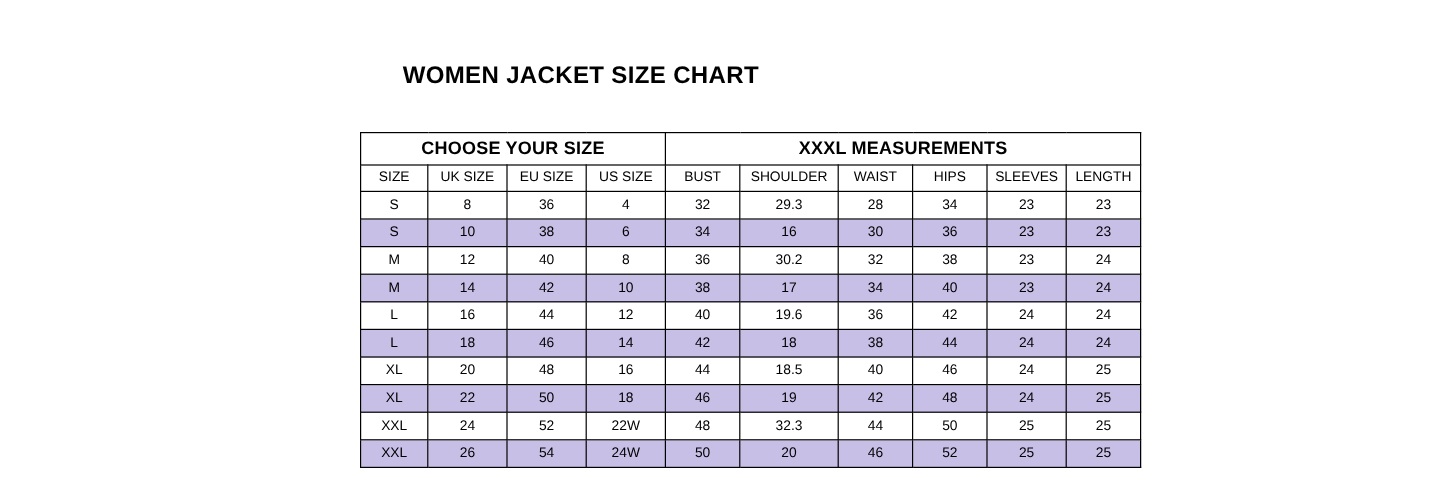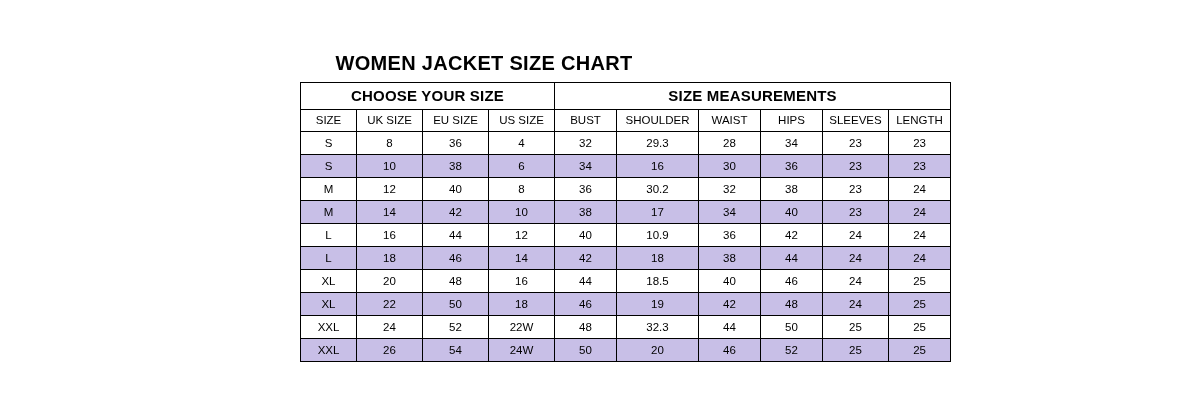--- a/index.html
+++ b/index.html
@@ -34,20 +34,21 @@
     position: absolute;
     top: 82px;
     left: 300px;
     width: 630px;
   }
   table.size-chart {
     border-collapse: collapse;
     width: 630px;
     table-layout: fixed;
     font-size: 11.5px;
+    margin-top: 28px;
   }
   table.size-chart td,
   table.size-chart th {
     border: 1px solid #000000;
     text-align: center;
     padding: 0;
     height: 22px;
     line-height: 22px;
     font-weight: normal;
     vertical-align: middle;
@@ -98,21 +99,21 @@
         <col class="c-bust">
           <col class="c-shoulder">
           <col class="c-waist">
           <col class="c-hips">
         <col class="c-sleeves">
           <col class="c-length">
       </colgroup>
       <thead>
         <tr class="group-head">
           <th colspan="4">CHOOSE YOUR SIZE</th>
-          <th colspan="6">SIZE MEASUREMENTS</th>
+          <th colspan="6">XXXL MEASUREMENTS</th>
         </tr>
         <tr class="col-head">
           <th>SIZE</th>
           <th>UK SIZE</th>
           <th>EU SIZE</th>
           <th>US SIZE</th>
           <th>BUST</th>
           <th>SHOULDER</th>
           <th>WAIST</th>
           <th>HIPS</th>
@@ -168,21 +169,21 @@
             <td>40</td>
             <td>23</td>
             <td>24</td>
           </tr>
           <tr>
             <td>L</td>
             <td>16</td>
             <td>44</td>
             <td>12</td>
             <td>40</td>
-            <td>10.9</td>
+            <td>19.6</td>
             <td>36</td>
             <td>42</td>
             <td>24</td>
             <td>24</td>
           </tr>
           <tr class="alt">
             <td>L</td>
             <td>18</td>
             <td>46</td>
             <td>14</td>

